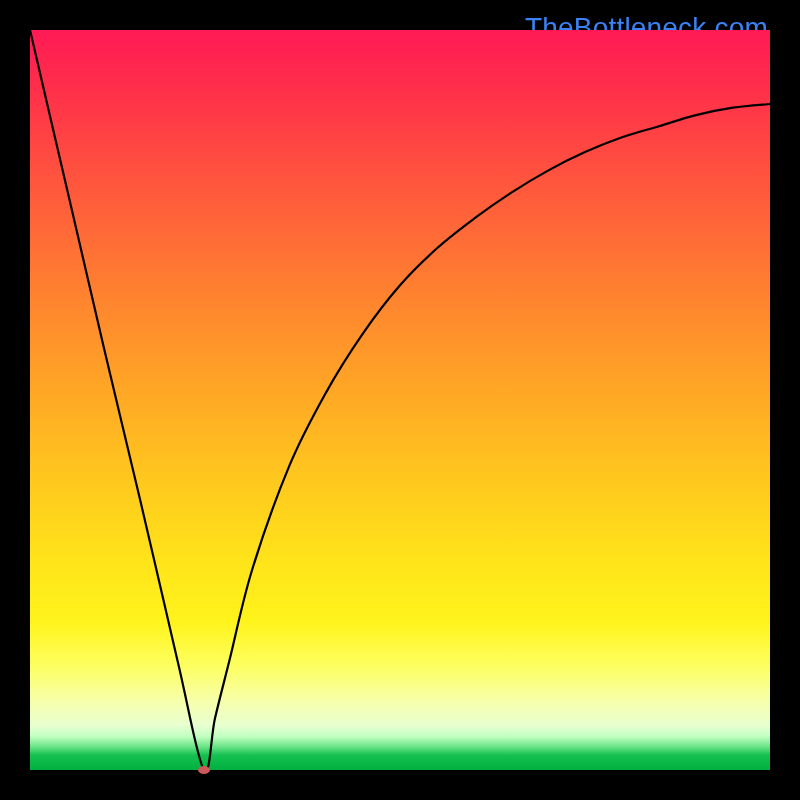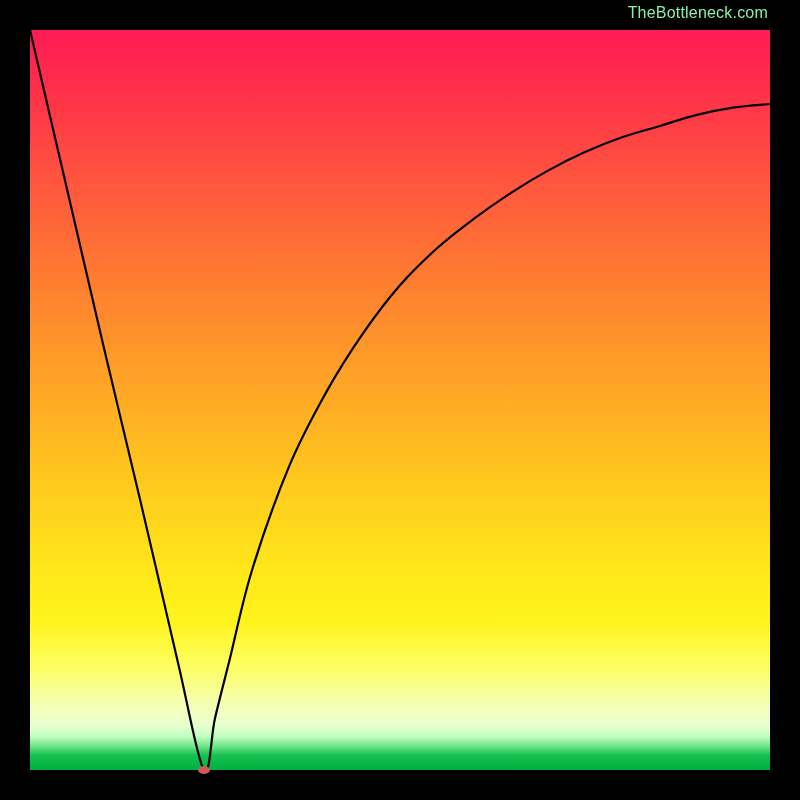--- a/index.html
+++ b/index.html
@@ -39,24 +39,24 @@
       #f6ffb0 91%,
       #e8ffd0 94%,
       #c0ffc0 95.5%,
       #60e080 97%,
       #15c050 98%,
       #00b040 100%
     );
   }
   .watermark {
     position: absolute;
-    top: 4px;
+    top: 12px;
     right: 32px;
-    color: #86efac;
-    font-size: 16px;
+    color: #3b82f6;
+    font-size: 28px;
     letter-spacing: 0.2px;
     user-select: none;
   }
   svg.curve {
     position: absolute;
     left: 0;
     top: 0;
     width: 740px;
     height: 740px;
   }

